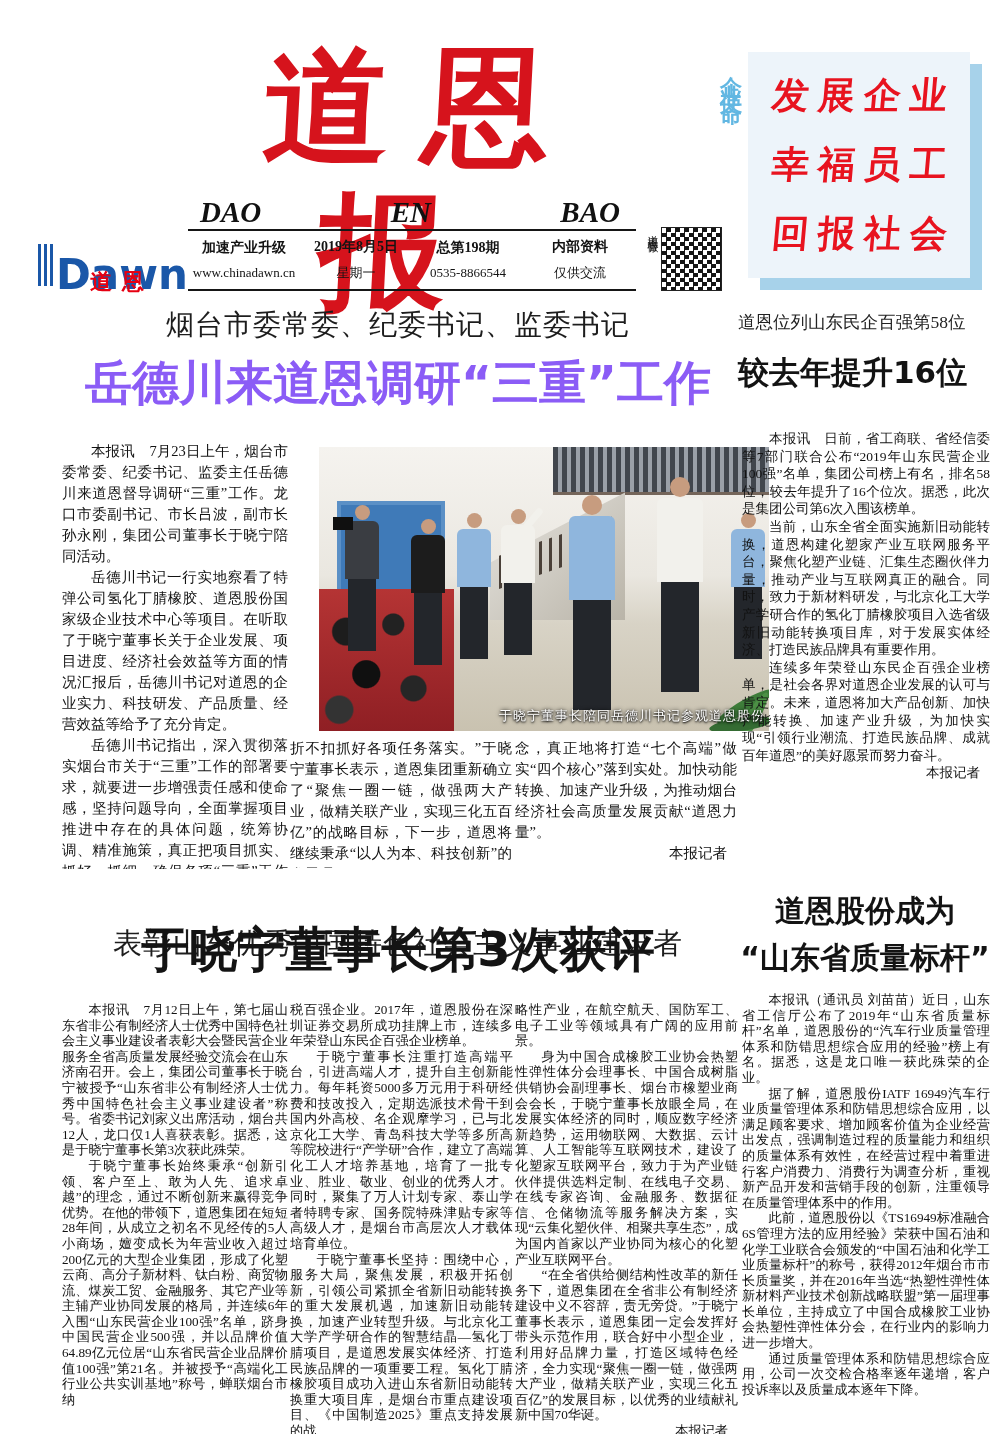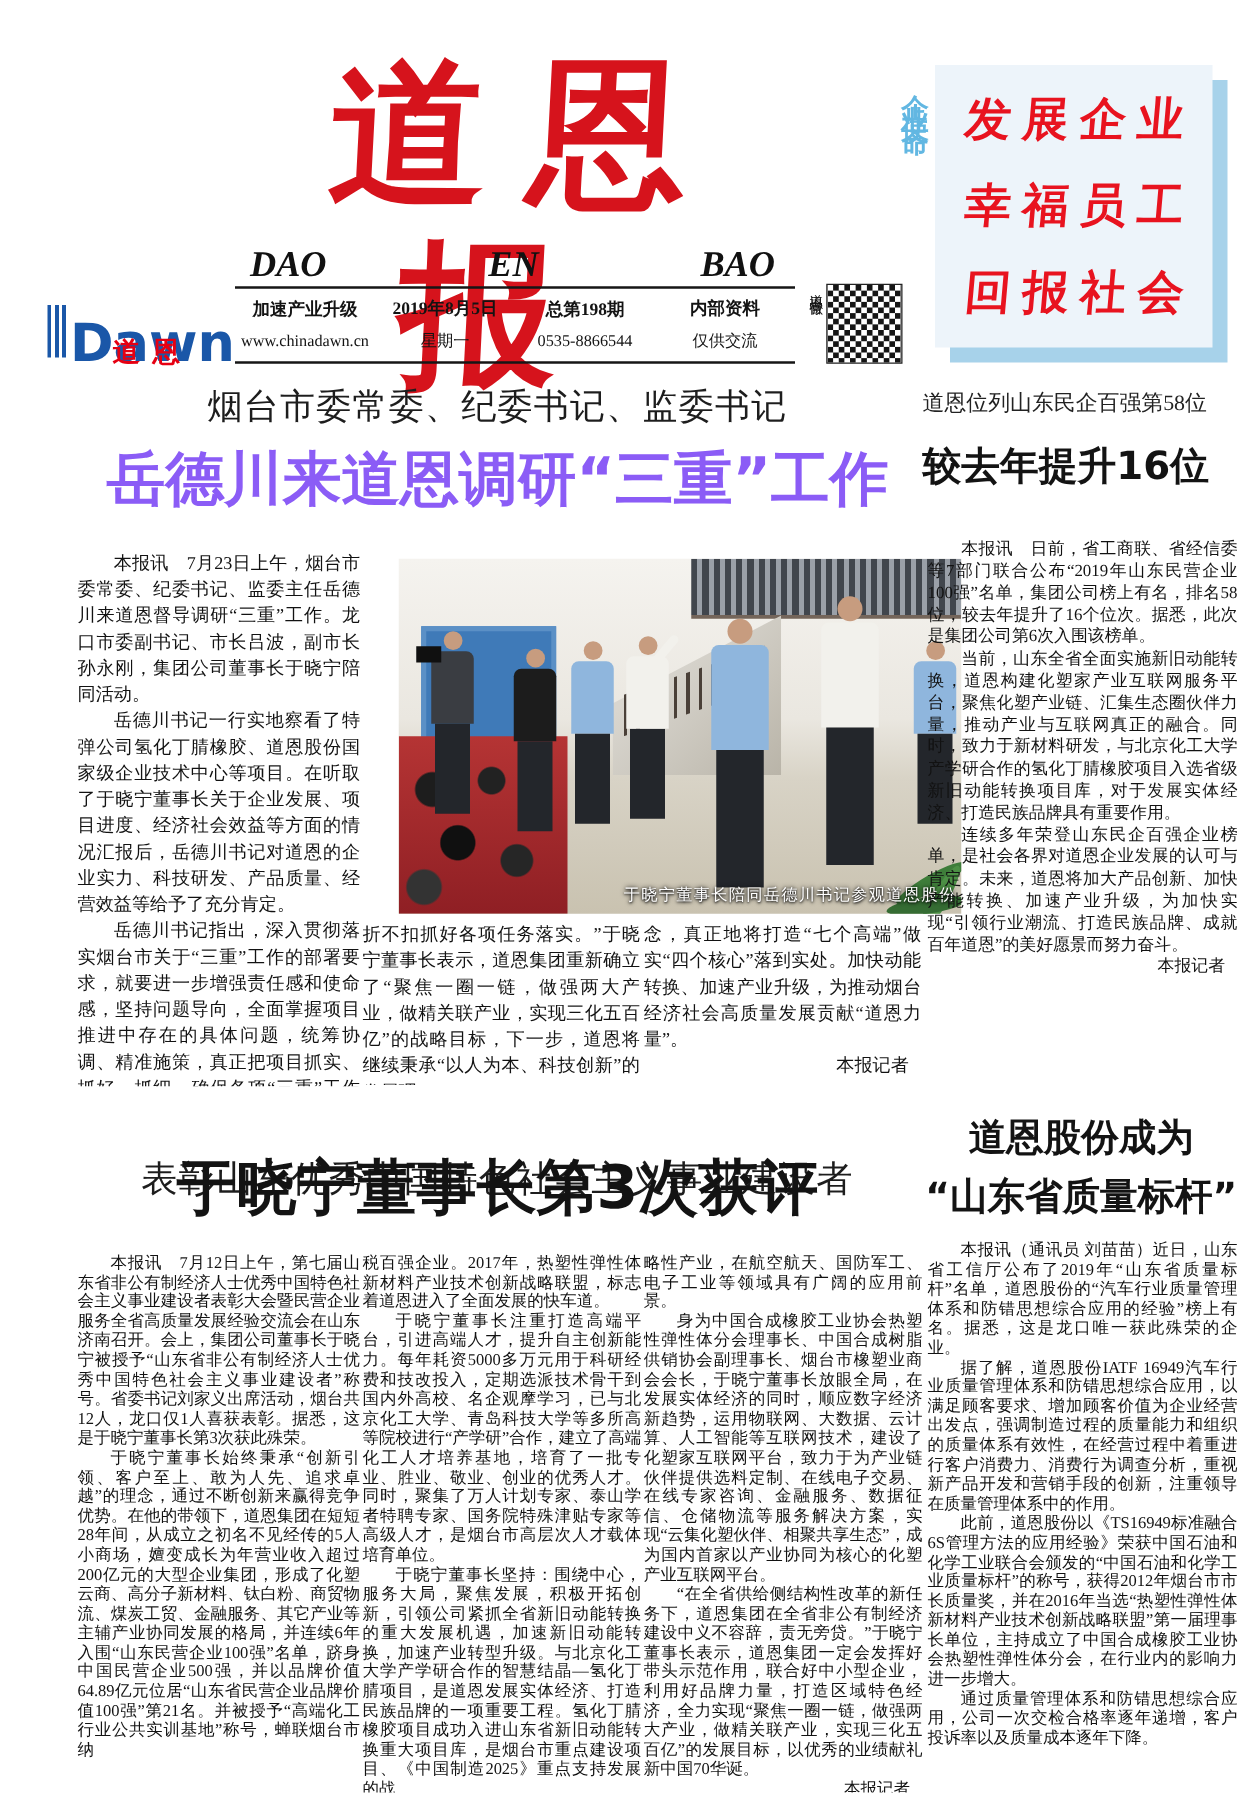--- a/index.html
+++ b/index.html
@@ -250,21 +250,21 @@
   </div>
 
   <div class="abs kicker3">表彰山东优秀中国特色社会主义事业建设者</div>
   <div class="abs headline3">于晓宁董事长第3次获评</div>
 
   <div class="col a3c1 bt-mid">
     <p>本报讯　7月12日上午，第七届山东省非公有制经济人士优秀中国特色社会主义事业建设者表彰大会暨民营企业服务全省高质量发展经验交流会在山东济南召开。会上，集团公司董事长于晓宁被授予“山东省非公有制经济人士优秀中国特色社会主义事业建设者”称号。省委书记刘家义出席活动，烟台共12人，龙口仅1人喜获表彰。据悉，这是于晓宁董事长第3次获此殊荣。</p>
     <p>于晓宁董事长始终秉承“创新引领、客户至上、敢为人先、追求卓越”的理念，通过不断创新来赢得竞争优势。在他的带领下，道恩集团在短短28年间，从成立之初名不见经传的5人小商场，嬗变成长为年营业收入超过200亿元的大型企业集团，形成了化塑云商、高分子新材料、钛白粉、商贸物流、煤炭工贸、金融服务、其它产业等主辅产业协同发展的格局，并连续6年入围“山东民营企业100强”名单，跻身中国民营企业500强，并以品牌价值64.89亿元位居“山东省民营企业品牌价值100强”第21名。并被授予“高端化工行业公共实训基地”称号，蝉联烟台市纳</p>
   </div>
   <div class="col a3c2 bt-mid">
-    <p class="cont">税百强企业。2017年，热塑性弹性体新材料产业技术创新战略联盟，标志着道恩进入了全面发展的快车道。</p>
+    <p class="cont">税百强企业。2017年，道恩股份在深圳证券交易所成功挂牌上市，连续多年荣登山东民企百强企业榜单。</p>
     <p>于晓宁董事长注重打造高端平台，引进高端人才，提升自主创新能力。每年耗资5000多万元用于科研经费和技改投入，定期选派技术骨干到国内外高校、名企观摩学习，已与北京化工大学、青岛科技大学等多所高等院校进行“产学研”合作，建立了高端化工人才培养基地，培育了一批专业、胜业、敬业、创业的优秀人才。同时，聚集了万人计划专家、泰山学者特聘专家、国务院特殊津贴专家等高级人才，是烟台市高层次人才载体培育单位。</p>
     <p>于晓宁董事长坚持：围绕中心，服务大局，聚焦发展，积极开拓创新，引领公司紧抓全省新旧动能转换的重大发展机遇，加速新旧动能转换，加速产业转型升级。与北京化工大学产学研合作的智慧结晶—氢化丁腈项目，是道恩发展实体经济、打造民族品牌的一项重要工程。氢化丁腈橡胶项目成功入进山东省新旧动能转换重大项目库，是烟台市重点建设项目、《中国制造2025》重点支持发展的战</p>
   </div>
   <div class="col a3c3 bt-mid">
     <p class="cont">略性产业，在航空航天、国防军工、电子工业等领域具有广阔的应用前景。</p>
     <p>身为中国合成橡胶工业协会热塑性弹性体分会理事长、中国合成树脂供销协会副理事长、烟台市橡塑业商会会长，于晓宁董事长放眼全局，在发展实体经济的同时，顺应数字经济新趋势，运用物联网、大数据、云计算、人工智能等互联网技术，建设了化塑家互联网平台，致力于为产业链伙伴提供选料定制、在线电子交易、在线专家咨询、金融服务、数据征信、仓储物流等服务解决方案，实现“云集化塑伙伴、相聚共享生态”，成为国内首家以产业协同为核心的化塑产业互联网平台。</p>
     <p>“在全省供给侧结构性改革的新任务下，道恩集团在全省非公有制经济建设中义不容辞，责无旁贷。”于晓宁董事长表示，道恩集团一定会发挥好带头示范作用，联合好中小型企业，利用好品牌力量，打造区域特色经济，全力实现“聚焦一圈一链，做强两大产业，做精关联产业，实现三化五百亿”的发展目标，以优秀的业绩献礼新中国70华诞。</p>
     <p class="byline">本报记者</p>
   </div>
 

